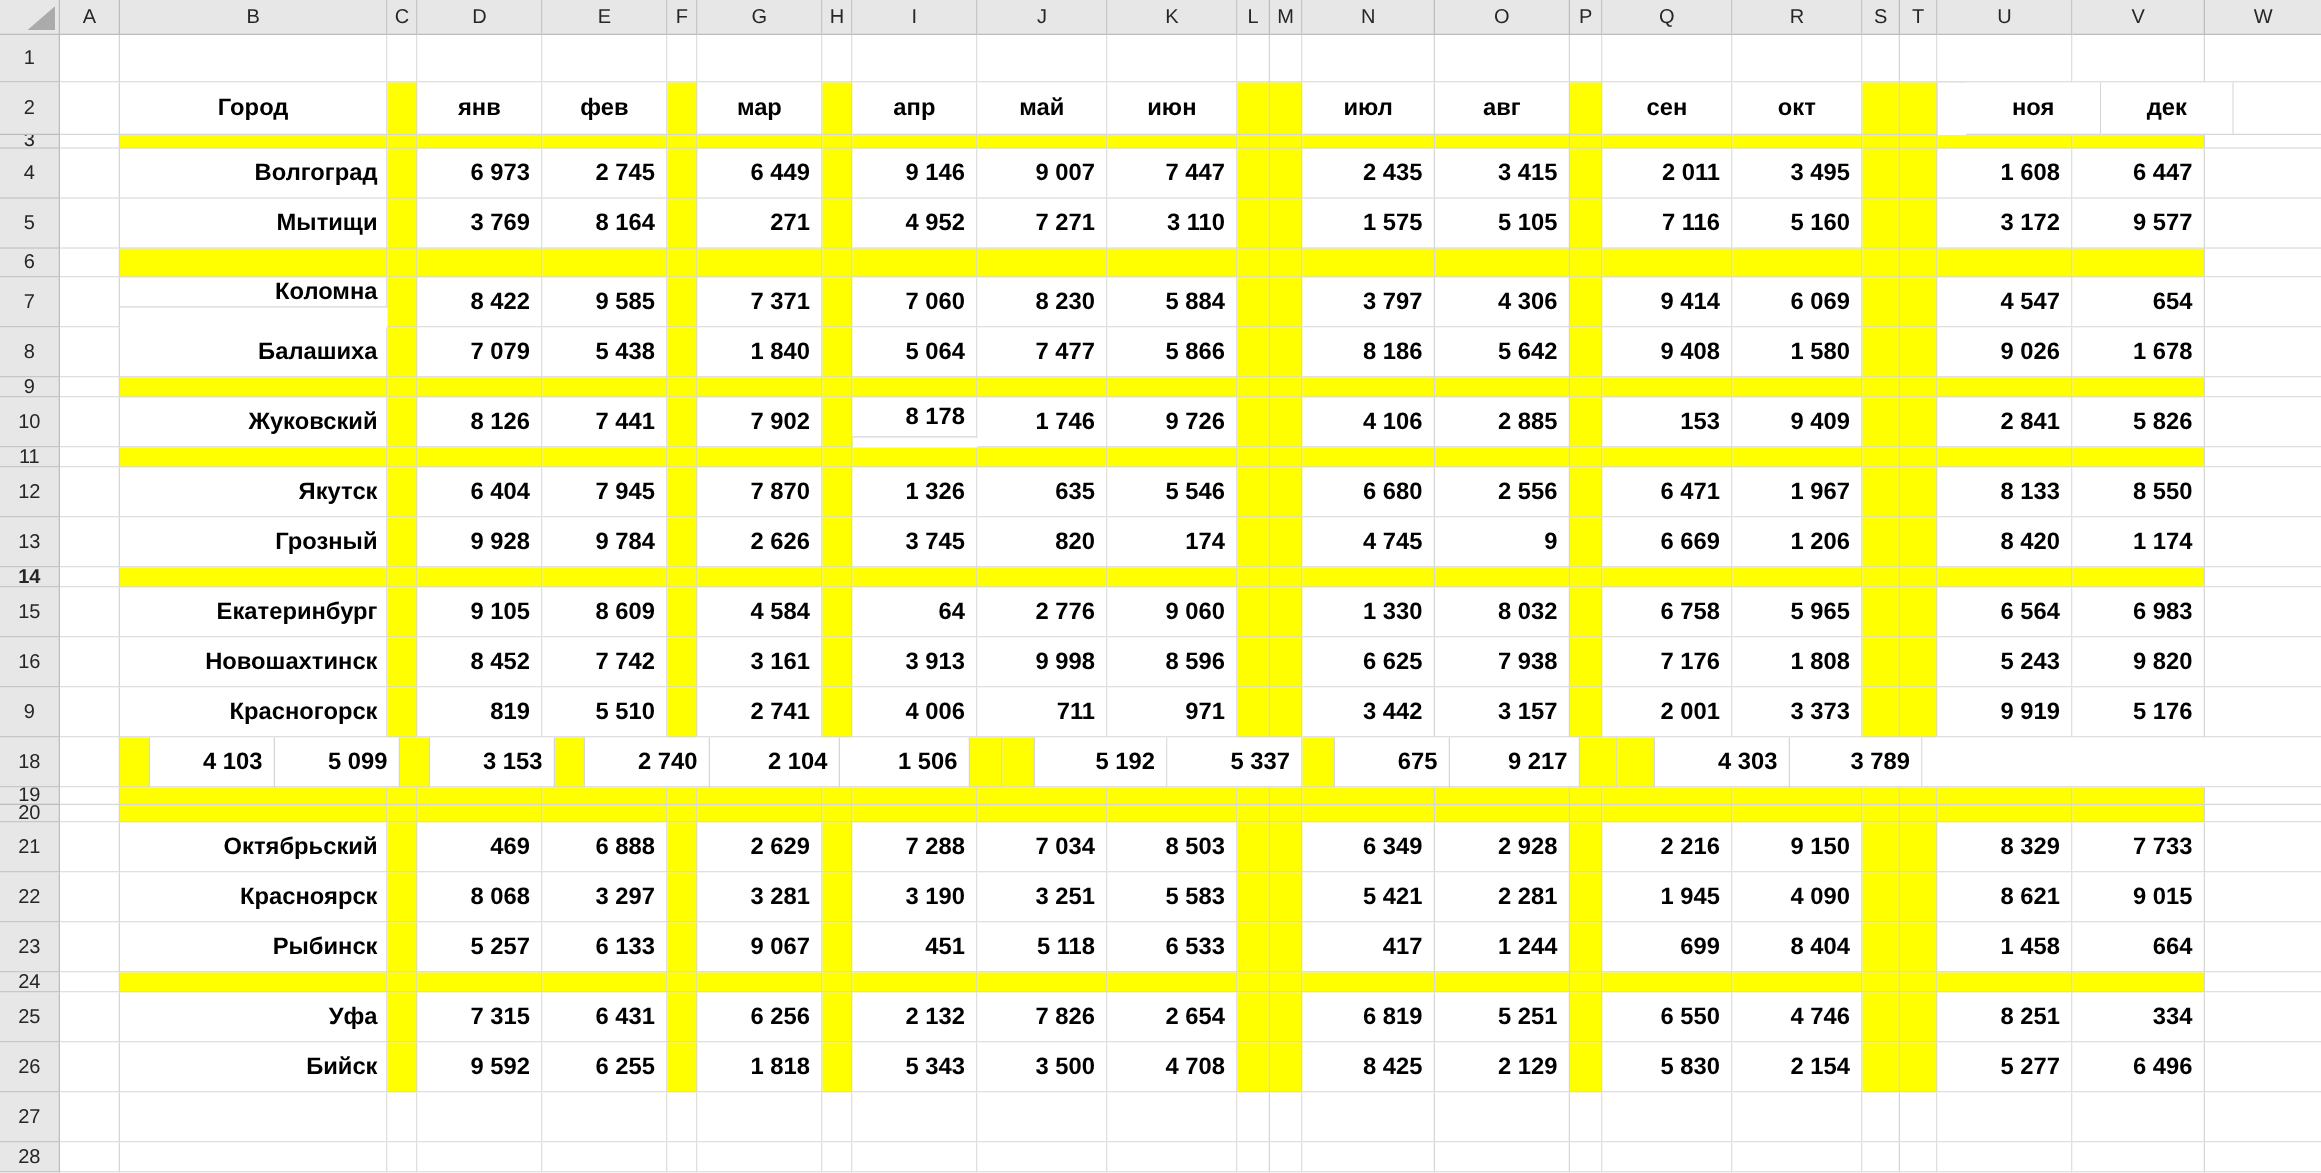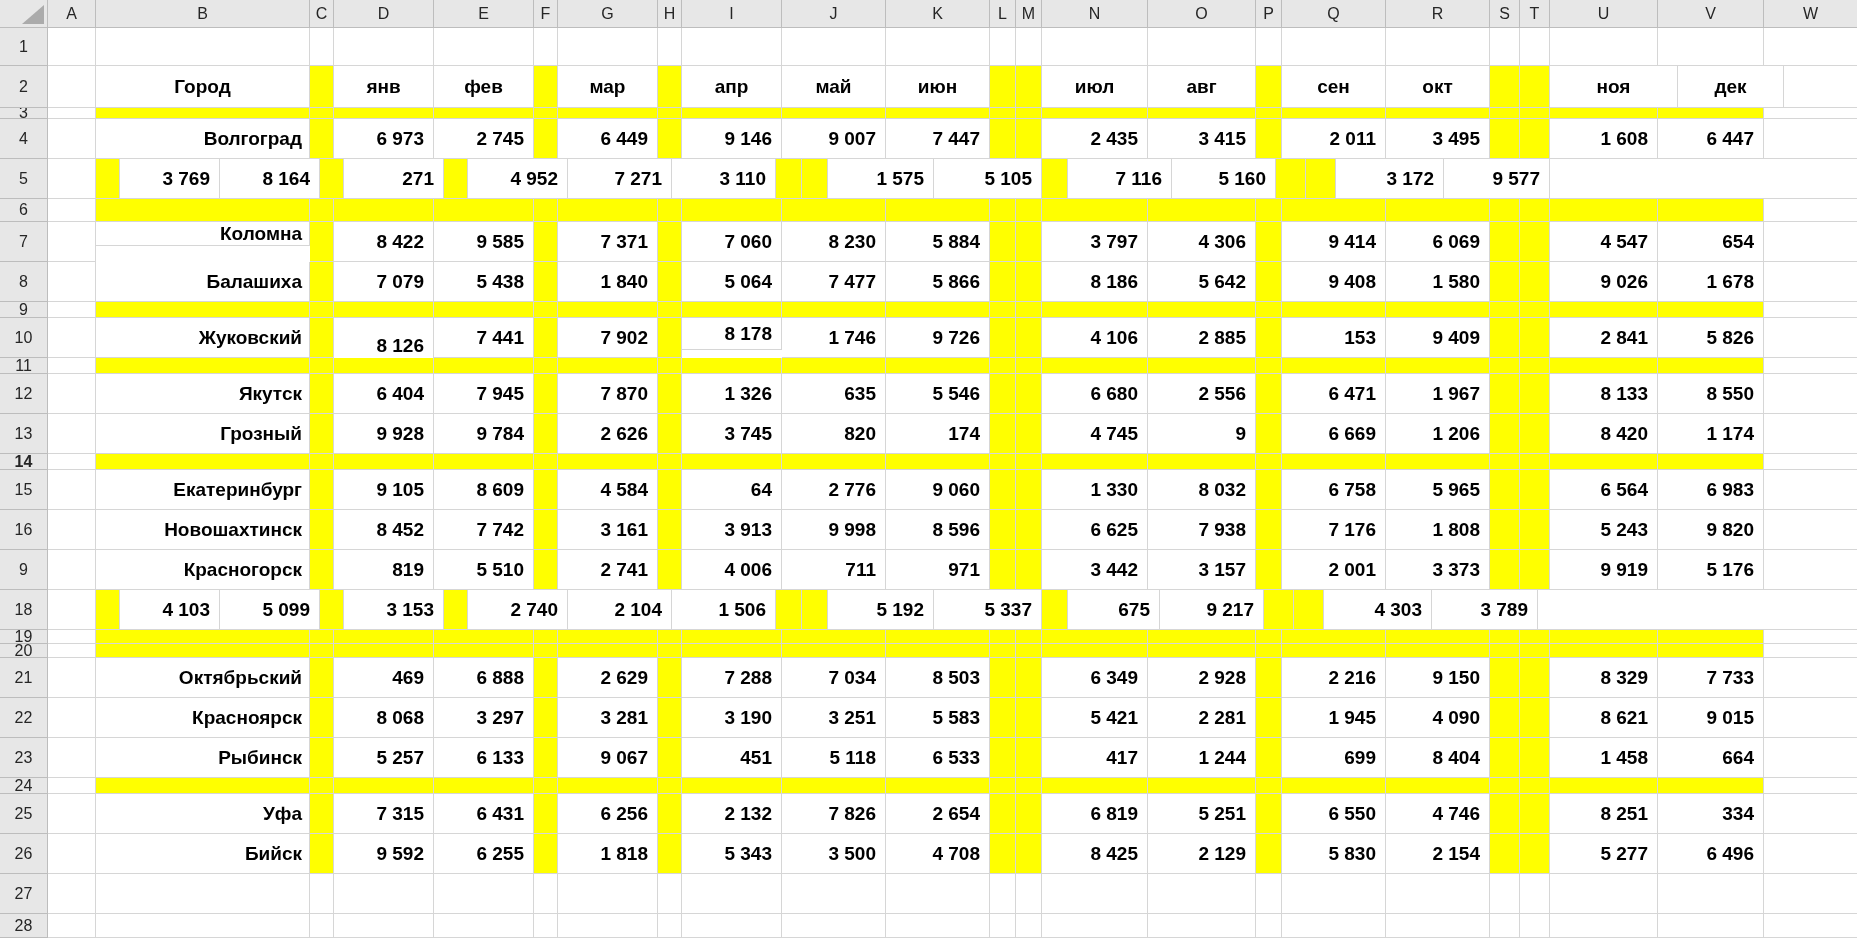--- a/index.html
+++ b/index.html
@@ -110,21 +110,21 @@
       <div class="c mon" style="width: 104px; height: 42px;">июн</div>
       <div class="c fill" style="width: 26px; height: 42px;"></div>
       <div class="c fill" style="width: 26px; height: 42px;"></div>
       <div class="c mon" style="width: 106px; height: 42px;">июл</div>
       <div class="c mon" style="width: 108px; height: 42px;">авг</div>
       <div class="c fill" style="width: 26px; height: 42px;"></div>
       <div class="c mon" style="width: 104px; height: 42px;">сен</div>
       <div class="c mon" style="width: 104px; height: 42px;">окт</div>
       <div class="c fill" style="width: 30px; height: 42px;"></div>
       <div class="c fill" style="width: 30px; height: 42px;"></div>
-      <div class="c mon" style="width: 128px; height: 42px;">ноя</div>
+      <div class="c mon" style="width: 108px; height: 42px; margin-left: 23px;">ноя</div>
       <div class="c mon" style="width: 106px; height: 42px;">дек</div>
       <div class="c last" style="width: 0px; height: 42px;"></div>
     </div>
     <div class="row" style="height: 11px;">
       <div class="hc" style="width: 48px; height: 11px;">3</div>
       <div class="c" style="width: 48px; height: 11px;"></div>
       <div class="c fill" style="width: 214px; height: 11px;"></div>
       <div class="c fill" style="width: 24px; height: 11px;"></div>
       <div class="c fill" style="width: 100px; height: 11px;"></div>
       <div class="c fill" style="width: 100px; height: 11px;"></div>
@@ -169,20 +169,21 @@
       <div class="c num" style="width: 104px; height: 40px;">3&nbsp;495</div>
       <div class="c fill" style="width: 30px; height: 40px;"></div>
       <div class="c fill" style="width: 30px; height: 40px;"></div>
       <div class="c num" style="width: 108px; height: 40px;">1&nbsp;608</div>
       <div class="c num" style="width: 106px; height: 40px;">6&nbsp;447</div>
       <div class="c last" style="width: 0px; height: 40px;"></div>
     </div>
     <div class="row" style="height: 40px;">
       <div class="hc" style="width: 48px; height: 40px;">5</div>
       <div class="c" style="width: 48px; height: 40px;"></div>
+      <div class="c city" style="width: 214px; height: 40px;">Мытищи</div>
       <div class="c fill" style="width: 24px; height: 40px;"></div>
       <div class="c num" style="width: 100px; height: 40px;">3&nbsp;769</div>
       <div class="c num" style="width: 100px; height: 40px;">8&nbsp;164</div>
       <div class="c fill" style="width: 24px; height: 40px;"></div>
       <div class="c num" style="width: 100px; height: 40px;">271</div>
       <div class="c fill" style="width: 24px; height: 40px;"></div>
       <div class="c num" style="width: 100px; height: 40px;">4&nbsp;952</div>
       <div class="c num" style="width: 104px; height: 40px;">7&nbsp;271</div>
       <div class="c num" style="width: 104px; height: 40px;">3&nbsp;110</div>
       <div class="c fill" style="width: 26px; height: 40px;"></div>
@@ -300,21 +301,21 @@
       <div class="c fill" style="width: 30px; height: 16px;"></div>
       <div class="c fill" style="width: 108px; height: 16px;"></div>
       <div class="c fill" style="width: 106px; height: 16px;"></div>
       <div class="c last" style="width: 0px; height: 16px;"></div>
     </div>
     <div class="row" style="height: 40px;">
       <div class="hc" style="width: 48px; height: 40px;">10</div>
       <div class="c" style="width: 48px; height: 40px;"></div>
       <div class="c city" style="width: 214px; height: 40px;">Жуковский</div>
       <div class="c fill" style="width: 24px; height: 40px;"></div>
-      <div class="c num" style="width: 100px; height: 56px; padding-left: 28px;">8&nbsp;126</div>
+      <div class="c num" style="width: 100px; height: 40px; padding-left: 28px;">8&nbsp;126</div>
       <div class="c num" style="width: 100px; height: 40px;">7&nbsp;441</div>
       <div class="c fill" style="width: 24px; height: 40px;"></div>
       <div class="c num" style="width: 100px; height: 40px;">7&nbsp;902</div>
       <div class="c fill" style="width: 24px; height: 40px;"></div>
       <div class="c num" style="width: 100px; height: 32px;">8&nbsp;178</div>
       <div class="c num" style="width: 104px; height: 40px;">1&nbsp;746</div>
       <div class="c num" style="width: 104px; height: 40px;">9&nbsp;726</div>
       <div class="c fill" style="width: 26px; height: 40px;"></div>
       <div class="c fill" style="width: 26px; height: 40px;"></div>
       <div class="c num" style="width: 106px; height: 40px;">4&nbsp;106</div>

